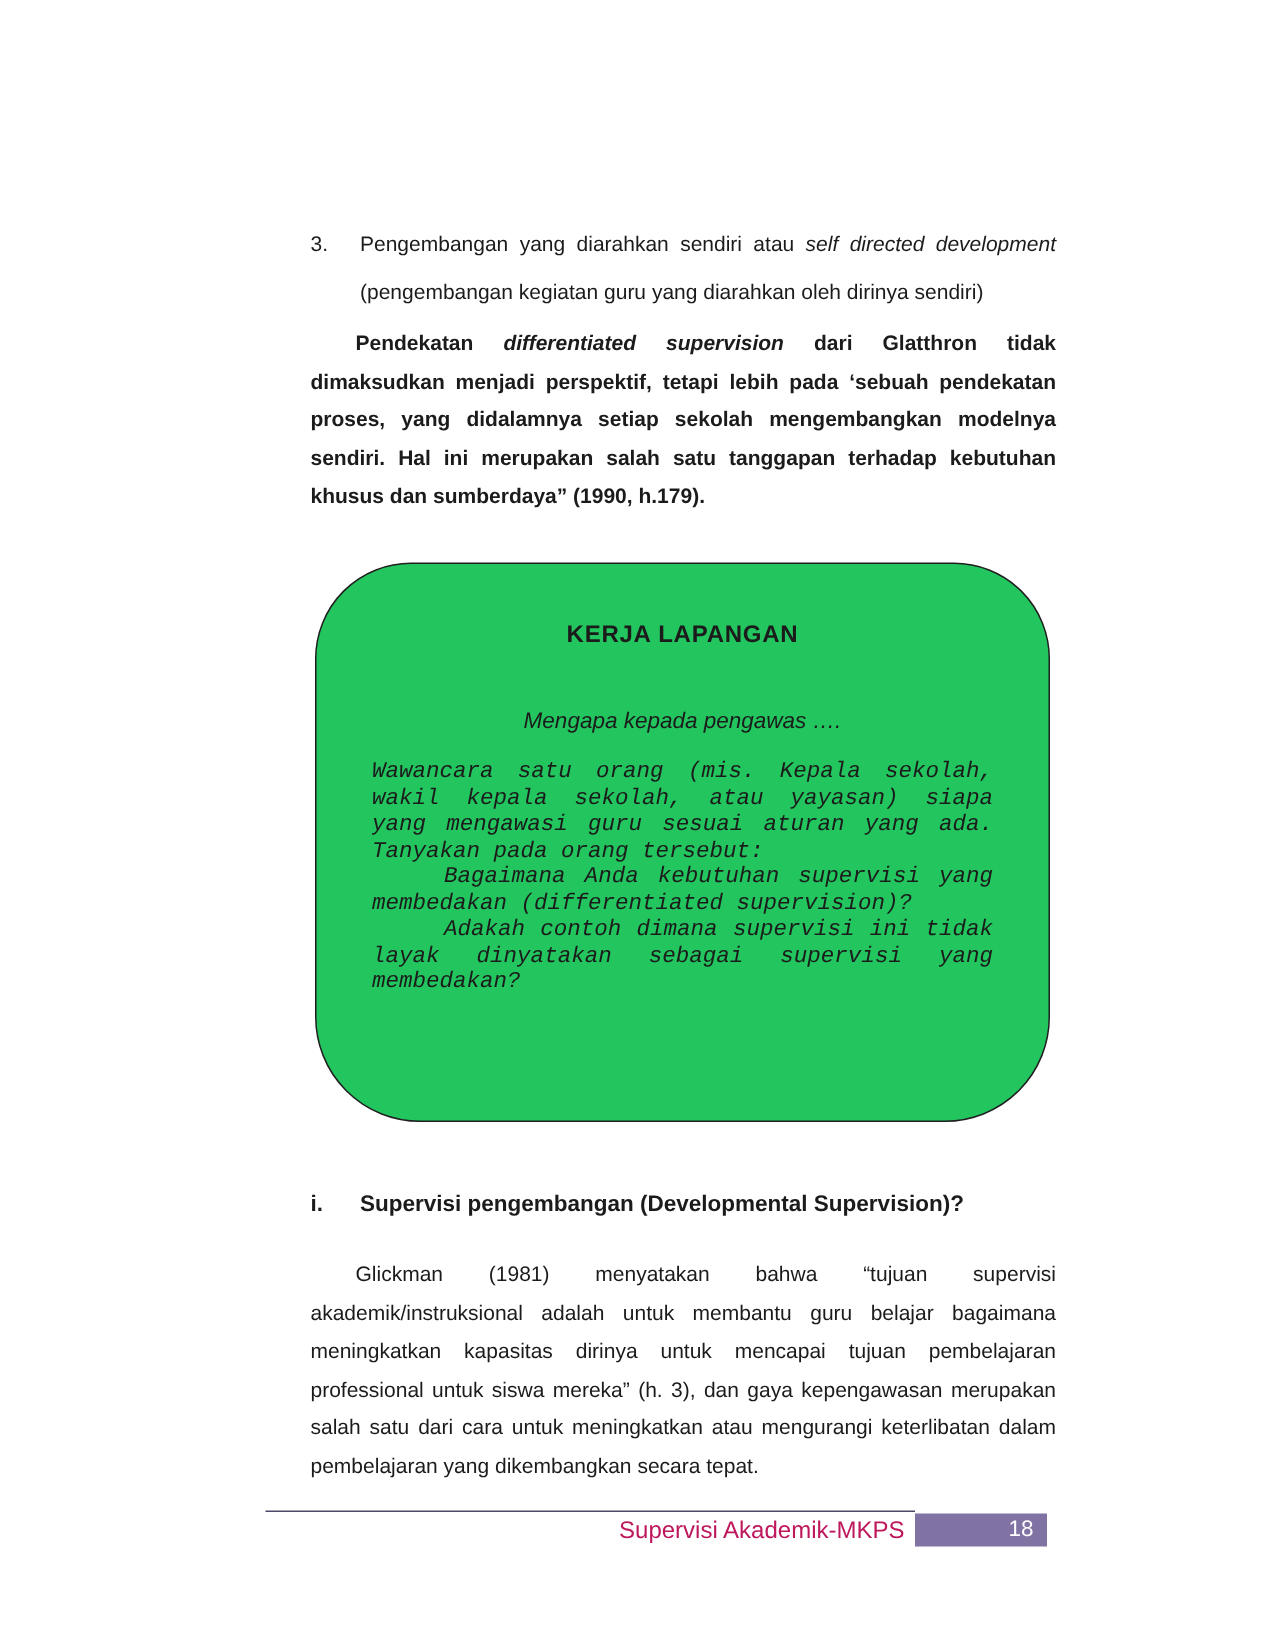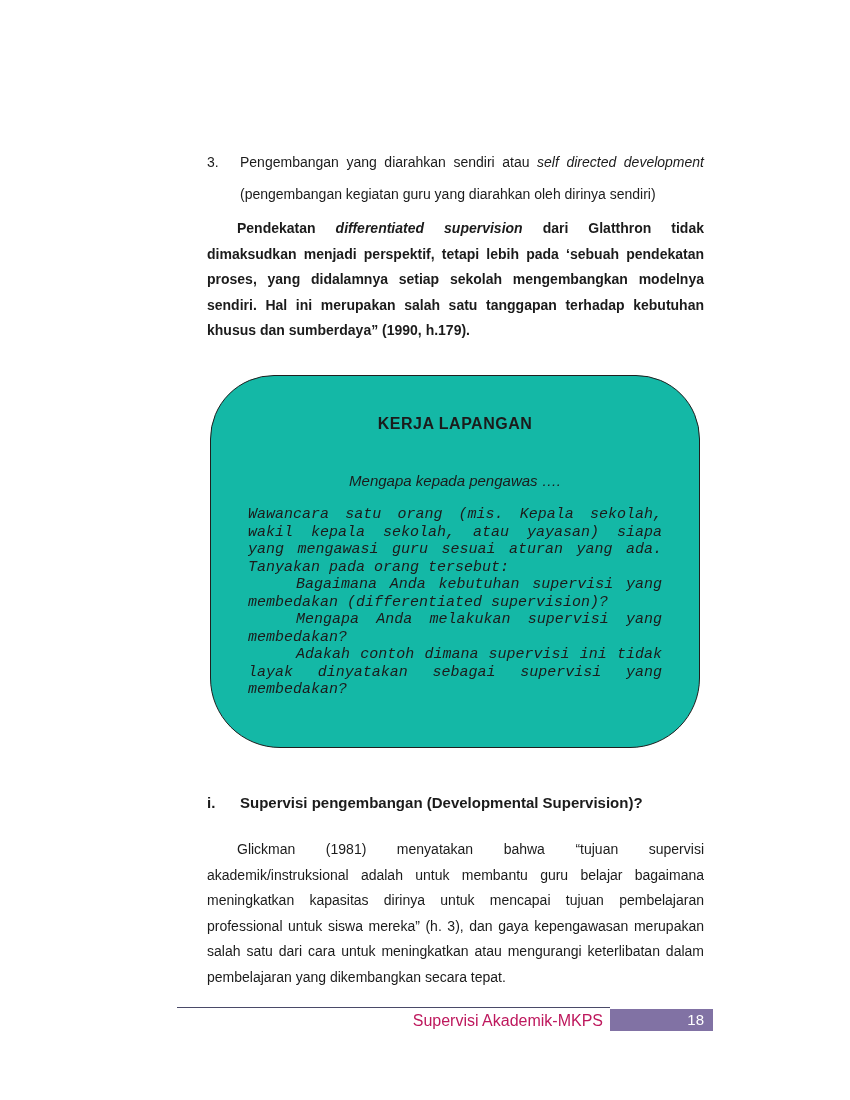--- a/index.html
+++ b/index.html
@@ -40,21 +40,21 @@
 
   
   .fieldwork-box {
     position: absolute;
     left: 210px; top: 375px;
     width: 490px; height: 373px;
     box-sizing: border-box;
     border: 1.3px solid #1f1f1f;
     border-radius: 64px 64px 70px 70px;
     padding: 38px 37px 0 37px;
-    background: #14b8a6;
+    background: #22c55e;
   }
   .box-title {
     text-align: center;
     font-size: 16px;
     font-weight: bold;
     letter-spacing: 0.5px;
     line-height: 20px;
   }
   .box-subtitle {
     margin-top: 38px;
@@ -96,21 +96,21 @@
     left: 177px; top: 1010px;
     width: 426px;
     text-align: right;
     font-size: 16px;
     line-height: 21px;
     color: #be185d;
   }
   .page-badge {
     position: absolute;
     left: 610px; top: 1009px;
-    width: 103px; height: 22px;
+    width: 88px; height: 22px;
     box-sizing: border-box;
     text-align: right;
     padding-right: 9px;
     font-size: 15px;
     line-height: 22px;
     color: #ffffff;
   }
 </style>
 </head>
 <body>
@@ -123,21 +123,20 @@
   </div>
 
   <p class="body-par par-differentiated">Pendekatan <i>differentiated supervision</i> dari Glatthron tidak dimaksudkan menjadi perspektif, tetapi lebih pada ‘sebuah pendekatan proses, yang didalamnya setiap sekolah mengembangkan modelnya sendiri.  Hal ini merupakan salah satu tanggapan terhadap kebutuhan khusus dan sumberdaya” (1990, h.179).</p>
 
   <div class="fieldwork-box">
     <div class="box-title">KERJA LAPANGAN</div>
     <div class="box-subtitle">Mengapa kepada pengawas ….</div>
     <div class="box-body">
       <p>Wawancara satu orang (mis. Kepala sekolah, wakil kepala sekolah, atau yayasan) siapa yang mengawasi guru sesuai aturan yang ada.  Tanyakan pada orang tersebut:</p>
       <p class="indent">Bagaimana Anda kebutuhan supervisi yang membedakan (differentiated supervision)?</p>
-      <p class="indent">Mengapa Anda melakukan supervisi yang membedakan?</p>
       <p class="indent">Adakah contoh dimana supervisi ini tidak layak dinyatakan sebagai  supervisi yang membedakan?</p>
     </div>
   </div>
 
   <div class="section-heading">
     <span class="marker">i.</span>
     <span>Supervisi pengembangan (Developmental Supervision)?</span>
   </div>
 
   <p class="body-par par-glickman">Glickman (1981) menyatakan bahwa “tujuan supervisi akademik/instruksional adalah untuk membantu guru belajar bagaimana meningkatkan kapasitas dirinya untuk mencapai tujuan pembelajaran professional untuk siswa mereka” (h. 3), dan gaya kepengawasan merupakan salah satu dari cara untuk meningkatkan atau mengurangi keterlibatan dalam pembelajaran yang dikembangkan secara tepat.</p>

